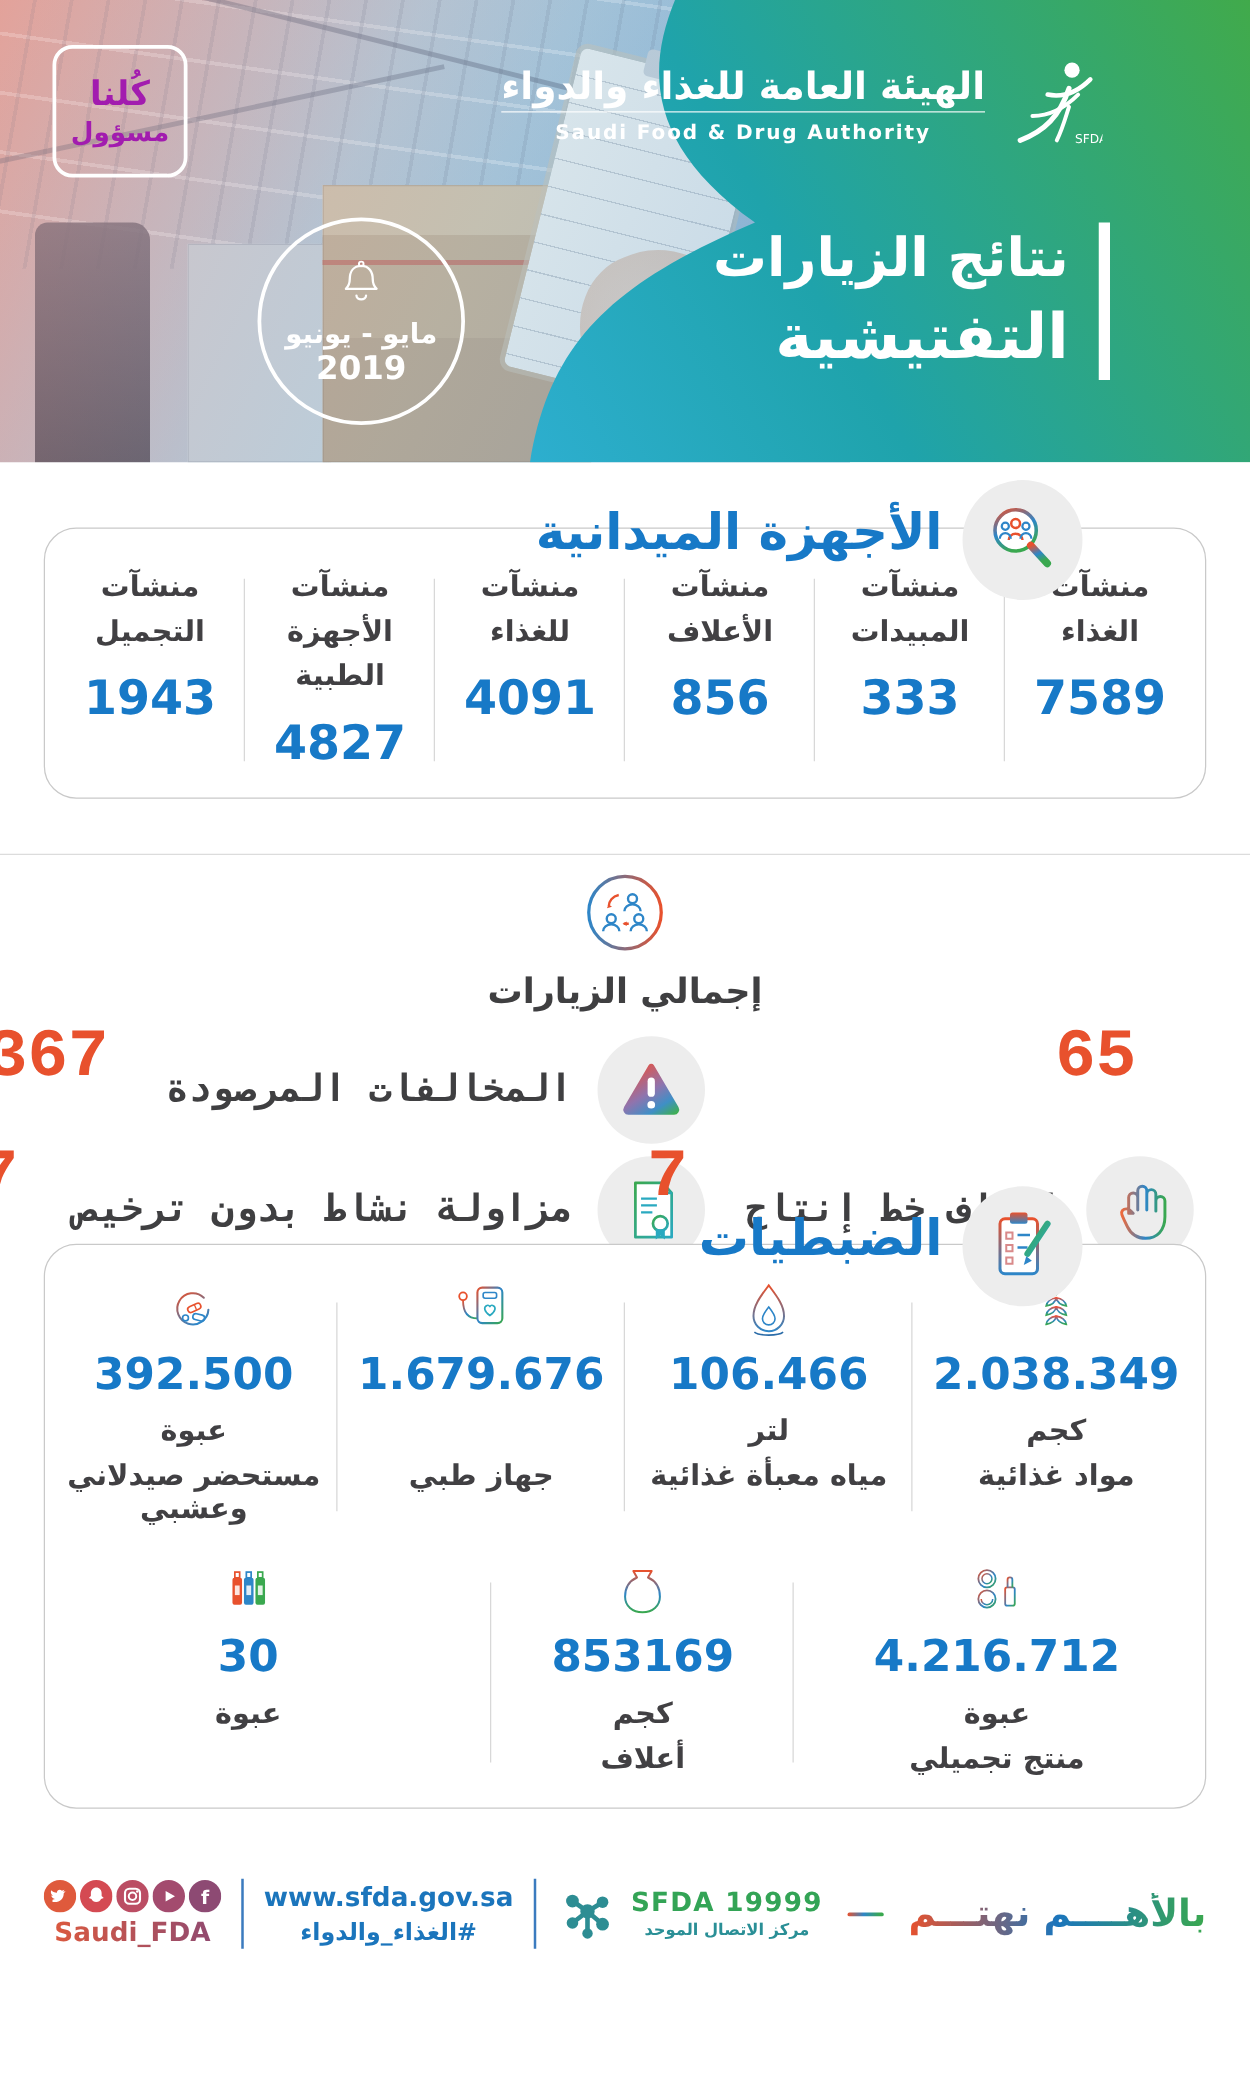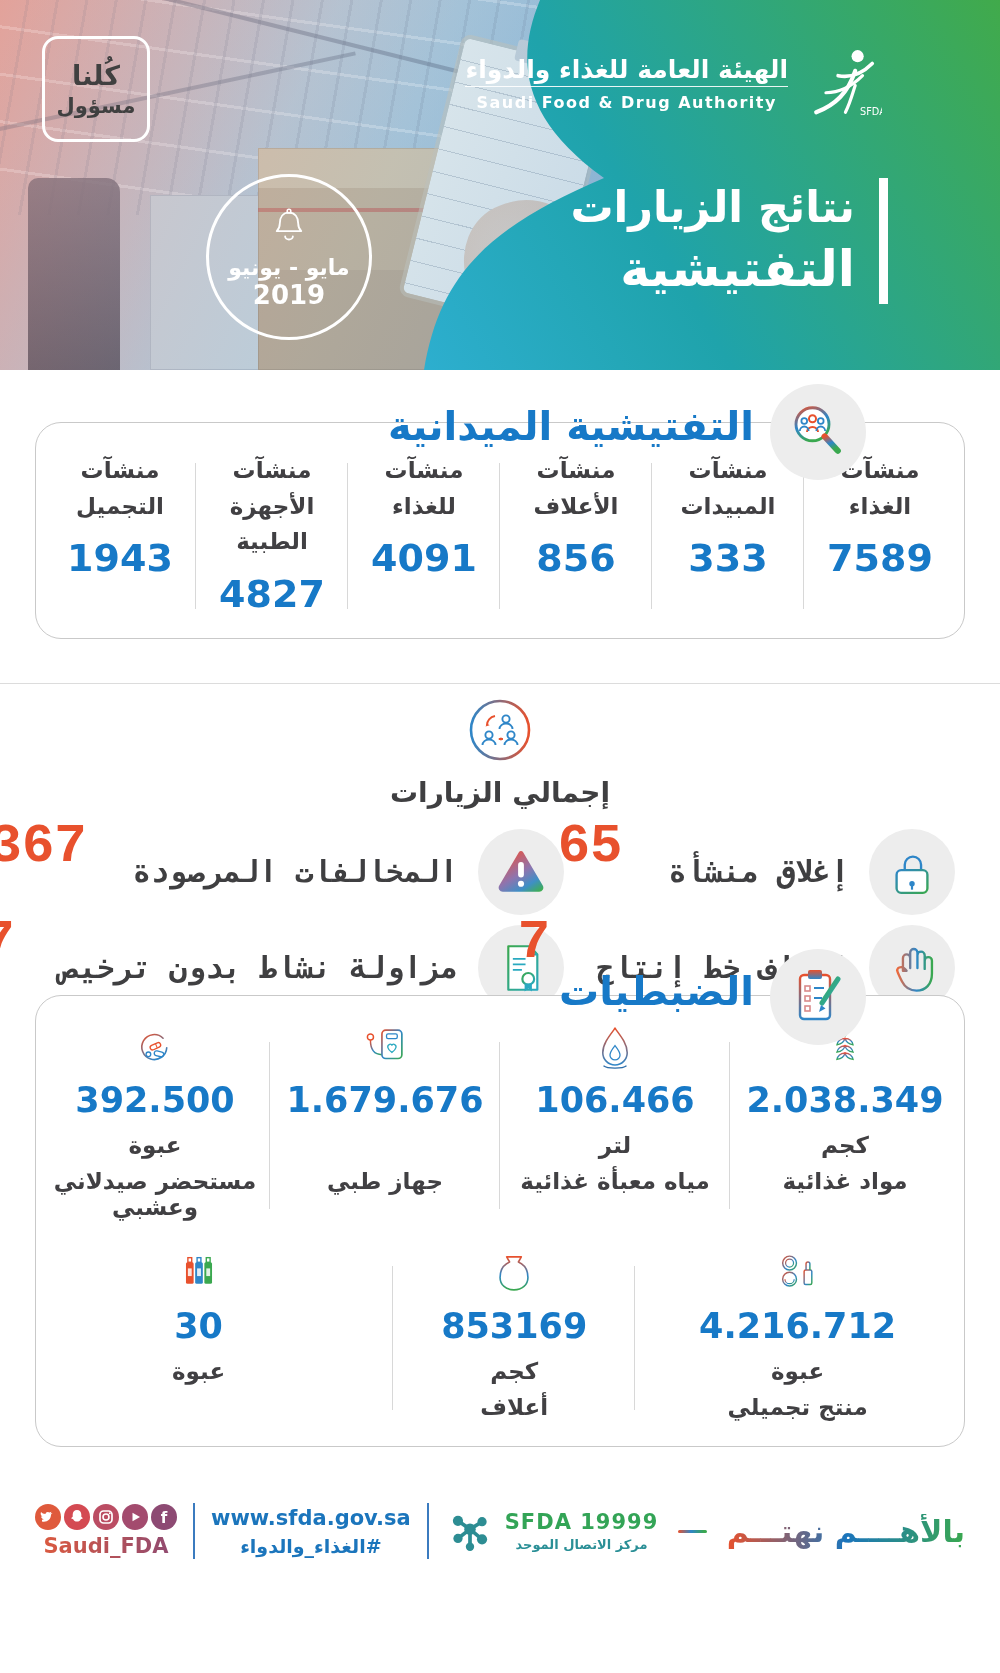--- a/index.html
+++ b/index.html
@@ -24,25 +24,25 @@
            background:linear-gradient(180deg,#6b6572,#3f3b47);opacity:.85;}
   .ph-clipboard{position:absolute;left:432px;top:52px;width:150px;height:262px;background:#f4f6f2;border-radius:6px;
            transform:rotate(14deg);box-shadow:0 0 0 4px rgba(210,200,180,.55);
            background-image:repeating-linear-gradient(180deg,transparent 0 22px,rgba(150,160,170,.45) 22px 23px);}
   .ph-clipboard::before{content:"";position:absolute;top:-12px;left:50%;width:46px;height:22px;margin-left:-23px;background:#cfd6da;border-radius:4px;}
   .ph-hand{position:absolute;left:468px;top:198px;width:132px;height:150px;border-radius:45% 55% 50% 50%;
            background:radial-gradient(ellipse at 40% 40%,#ecd9c8,#dfc4ae);transform:rotate(-20deg);}
   .ph-tint{position:absolute;inset:0;background:linear-gradient(115deg,rgba(235,150,140,.35),rgba(120,170,210,.22) 55%,rgba(80,140,200,.32));}
   .hdr-svg{position:absolute;left:0;top:0;}
   .badge{position:absolute;left:42px;top:36px;width:102px;height:100px;border:3.5px solid #fff;border-radius:16px;
-         color:#404040;display:flex;flex-direction:column;align-items:center;justify-content:center;font-weight:bold;line-height:1.25;text-align:center;}
+         color:#a21caf;display:flex;flex-direction:column;align-items:center;justify-content:center;font-weight:bold;line-height:1.25;text-align:center;}
   .badge .b1{font-size:27px;} .badge .b2{font-size:21px;}
   .logo{position:absolute;top:40px;right:118px;display:flex;align-items:center;gap:16px;color:#fff;}
   .logo-txt{text-align:center;}
-  .logo-ar{font-size:25px;font-weight:bold;border-bottom:1.5px solid rgba(255,255,255,.9);padding-bottom:2px;margin-bottom:6px;direction:rtl;white-space:nowrap;}
+  .logo-ar{font-size:30px;font-weight:bold;border-bottom:1.5px solid rgba(255,255,255,.9);padding-bottom:2px;margin-bottom:6px;direction:rtl;white-space:nowrap;}
   .logo-en{font-size:16px;font-weight:600;letter-spacing:1.5px;white-space:nowrap;}
   .period{position:absolute;left:206px;top:174px;width:160px;height:160px;border:3.5px solid #fff;border-radius:50%;
           color:#fff;display:flex;flex-direction:column;align-items:center;justify-content:center;text-align:center;}
   .period .p1{font-size:22px;font-weight:bold;direction:rtl;margin-top:4px;}
   .period .p2{font-size:26px;font-weight:bold;}
   .main-title{position:absolute;top:178px;right:112px;color:#fff;text-align:right;direction:rtl;
           border-left:none;border-right:9px solid #fff;padding-right:24px;line-height:1.35;}
   .mt1{font-size:43px;font-weight:bold;white-space:nowrap;}
   .mt2{font-size:50px;font-weight:bold;white-space:nowrap;}
   
@@ -175,21 +175,21 @@
         <circle cx="25" cy="23" r="15" fill="#fff" stroke="url(#mg)" stroke-width="2.6"></circle>
         <path d="M36,34 L48,47" stroke="url(#mg)" stroke-width="5.5" stroke-linecap="round"></path>
         <circle cx="25" cy="18" r="3.2" fill="none" stroke="#e8512d" stroke-width="1.8"></circle>
         <path d="M20,30 a5,4.5 0 0 1 10,0" fill="none" stroke="#e8512d" stroke-width="1.8"></path>
         <circle cx="17.5" cy="20" r="2.6" fill="none" stroke="#2e86c8" stroke-width="1.6"></circle>
         <path d="M13.5,29 a4,4 0 0 1 8,0" fill="none" stroke="#2e86c8" stroke-width="1.6"></path>
         <circle cx="32.5" cy="20" r="2.6" fill="none" stroke="#2e86c8" stroke-width="1.6"></circle>
         <path d="M28.5,29 a4,4 0 0 1 8,0" fill="none" stroke="#2e86c8" stroke-width="1.6"></path>
       </svg>
     </div>
-    <div class="sec-title">التفتيشية الميدانية</div>
+    <div class="sec-title">الأجهزة الميدانية</div>
   </div>
   <div class="card">
     <div class="fv-cols">
       <div class="fv-col">
         <div class="fv-label"><span>منشآت</span><br><span>الغذاء</span></div>
         <div class="fv-value">7589</div>
       </div>
       <div class="fv-col">
         <div class="fv-label"><span>منشآت</span><br><span>المبيدات</span></div>
         <div class="fv-value">333</div>
@@ -236,38 +236,20 @@
       <path d="M30,41 l3.4,-1.8 v3.6 z" fill="#e8512d"></path>
     </svg>
   </div>
   <div class="total-label-wrap">
     <div class="total-label">إجمالي الزيارات</div>
   </div>
 
   <div class="actions">
 
     <div class="action-cell">
-      <div class="action-top">
-        <div class="icon-circle small">
-          <svg width="58" height="58" viewBox="0 0 64 64">
-            <defs>
-                <linearGradient id="lk" x1="0" y1="0" x2="1" y2="1">
-              <stop offset="0" stop-color="#2e86c8"></stop>
-                  <stop offset="1" stop-color="#3aa84f"></stop>
-            </linearGradient>
-              </defs>
-            <path d="M24,30 V24 a9,9 0 0 1 18,0 v6" fill="none" stroke="#2e86c8" stroke-width="2.6"></path>
-            <rect x="15" y="30" width="34" height="25" rx="5" fill="#fff" stroke="url(#lk)" stroke-width="2.6"></rect>
-            <path d="M15,38 h34" stroke="url(#lk)" stroke-width="2"></path>
-            <circle cx="32" cy="45" r="3" fill="#2e86c8"></circle>
-              <rect x="30.8" y="46" width="2.4" height="5.5" fill="#2e86c8"></rect>
-          </svg>
-        </div>
-        <div class="action-label">إغلاق منشأة</div>
-      </div>
       <div class="action-value">65</div>
     </div>
 
     <div class="action-cell">
       <div class="action-top">
         <div class="icon-circle small">
           <svg width="58" height="58" viewBox="0 0 64 64">
             <defs>
                 <linearGradient id="wr" x1="0.2" y1="0" x2="0.9" y2="1">
               <stop offset="0" stop-color="#ef4f37"></stop>

